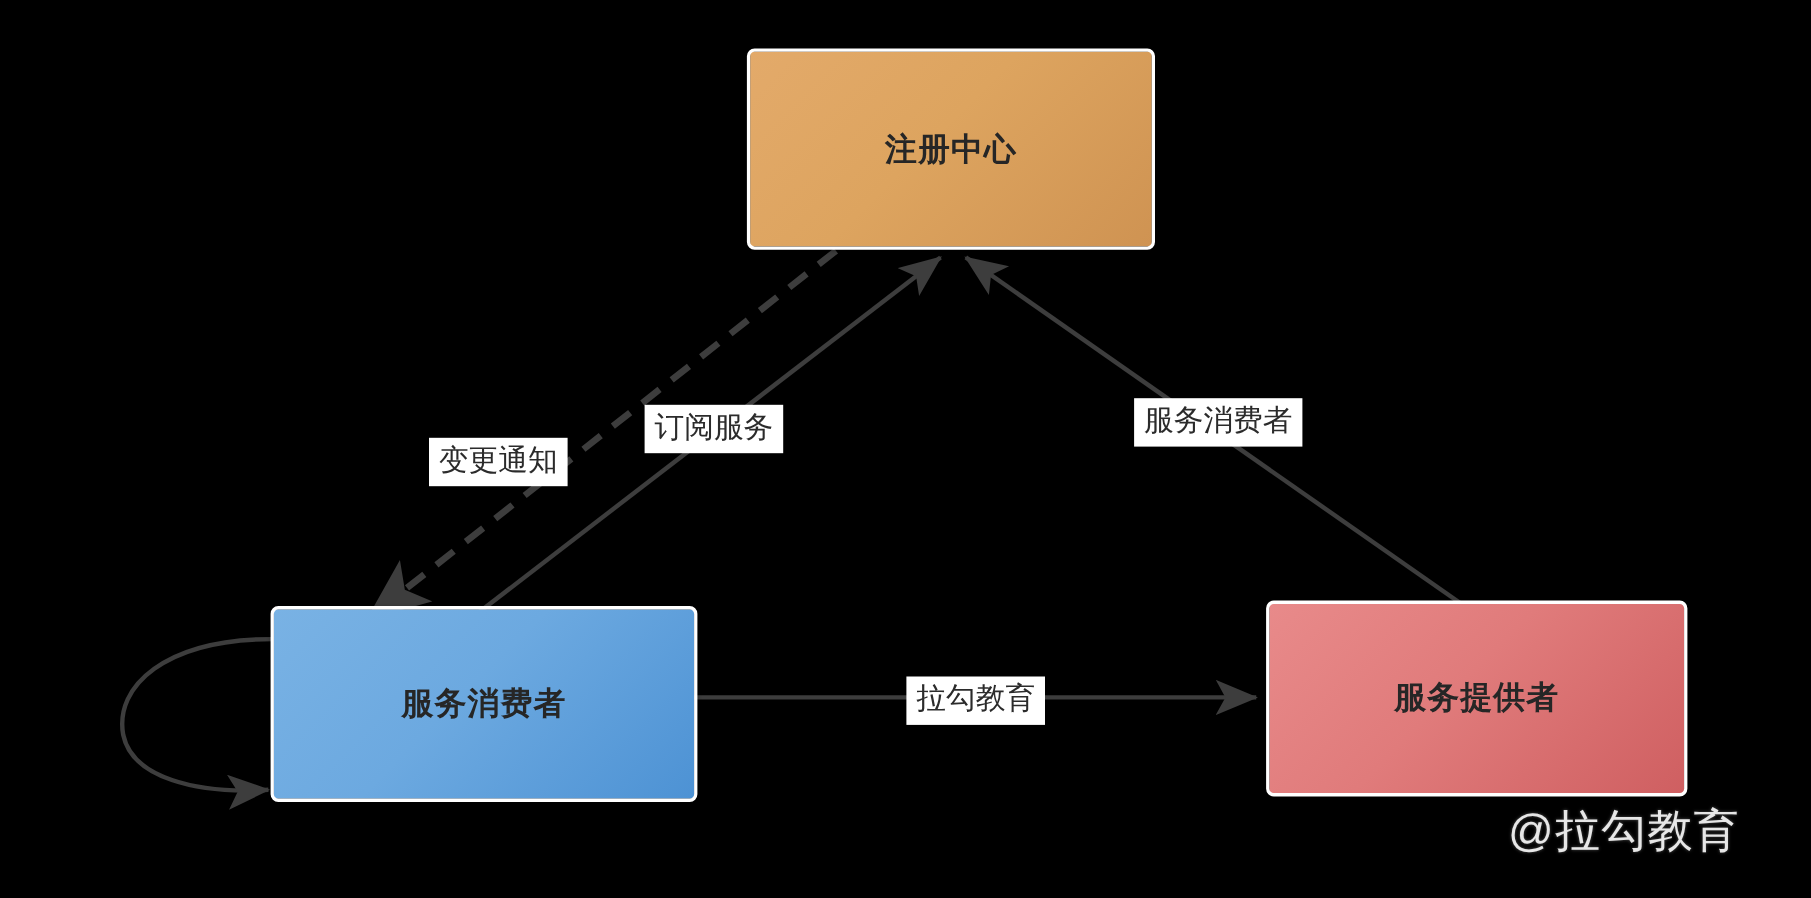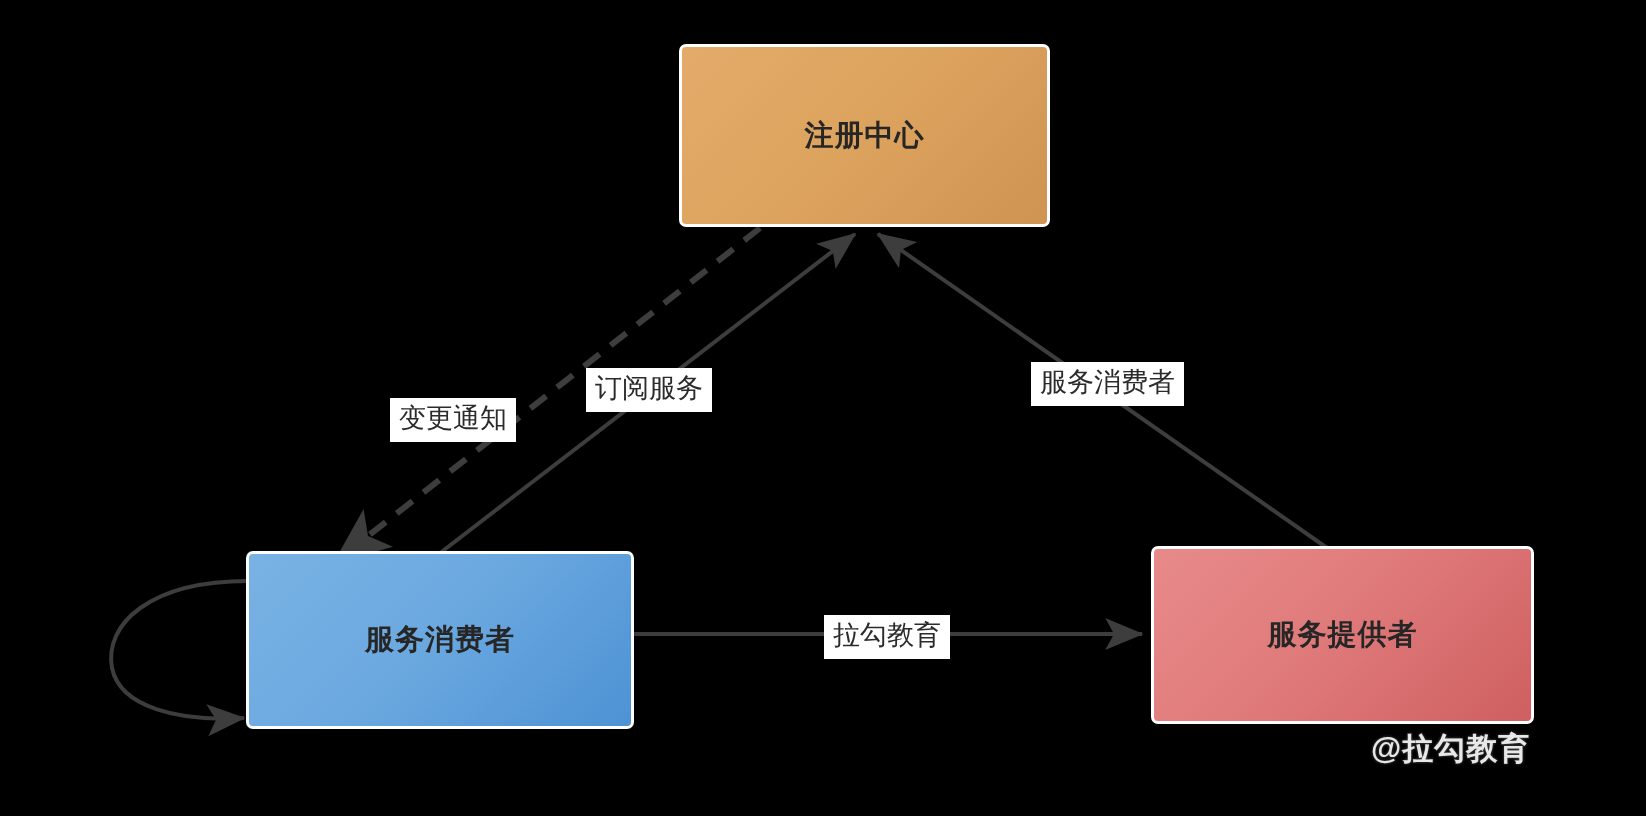--- a/index.html
+++ b/index.html
@@ -72,22 +72,22 @@
   }
   #label-change   { left: 390px; top: 398px; }
   #label-subscribe{ left: 586px; top: 368px; }
   #label-register { left: 1031px; top: 362px; }
   #label-invoke   { left: 824px; top: 615px; }
   #label-cache    { left: 22px;  top: 613px; }
   #watermark {
     position: absolute;
     left: 1371px;
     top: 728px;
-    font-size: 31px;
-    font-weight: bold;
+    font-size: 41px;
+    font-weight: normal;
     color: rgba(255,255,255,0.88);
     letter-spacing: 1px;
     white-space: nowrap;
     text-shadow: 0 0 3px rgba(255,255,255,0.35);
   }
 </style>
 </head>
 <body>
 
 <div id="canvas">

